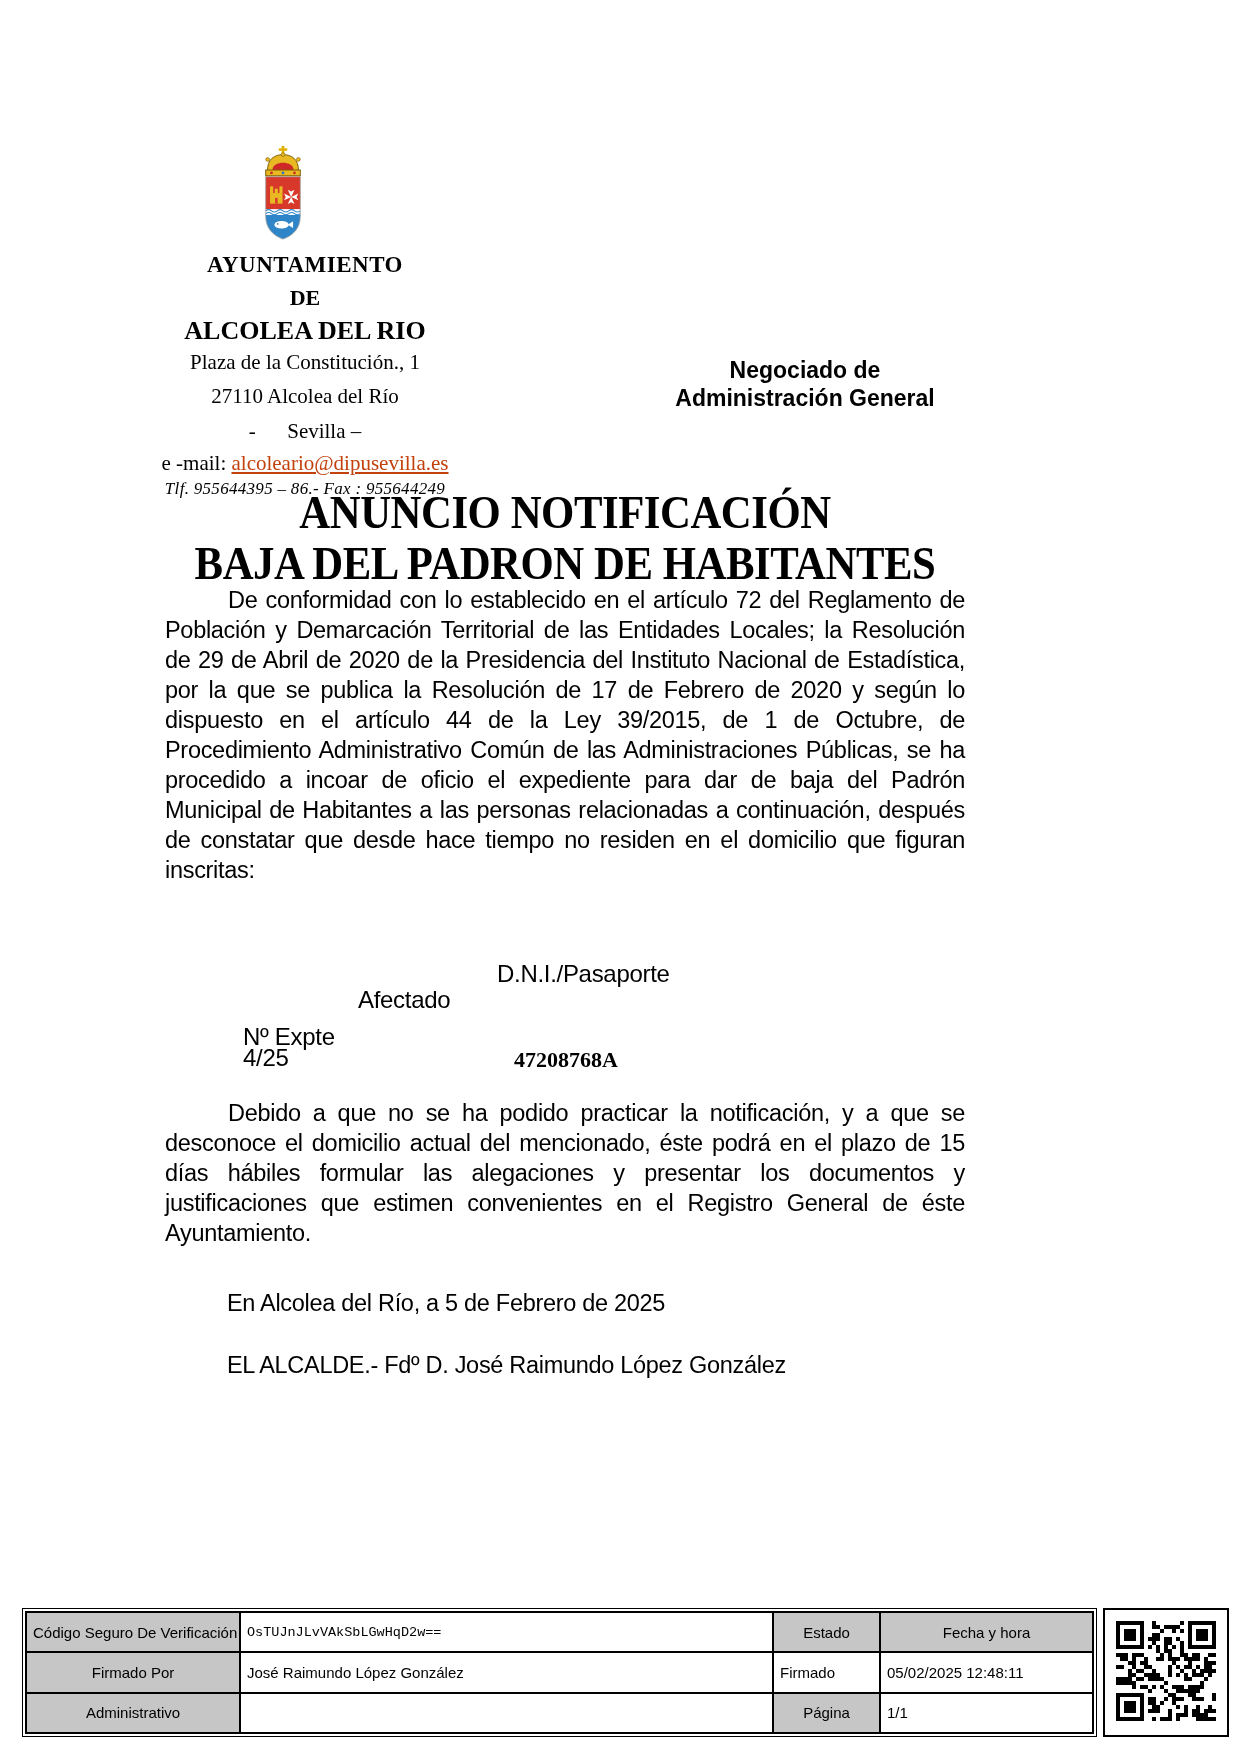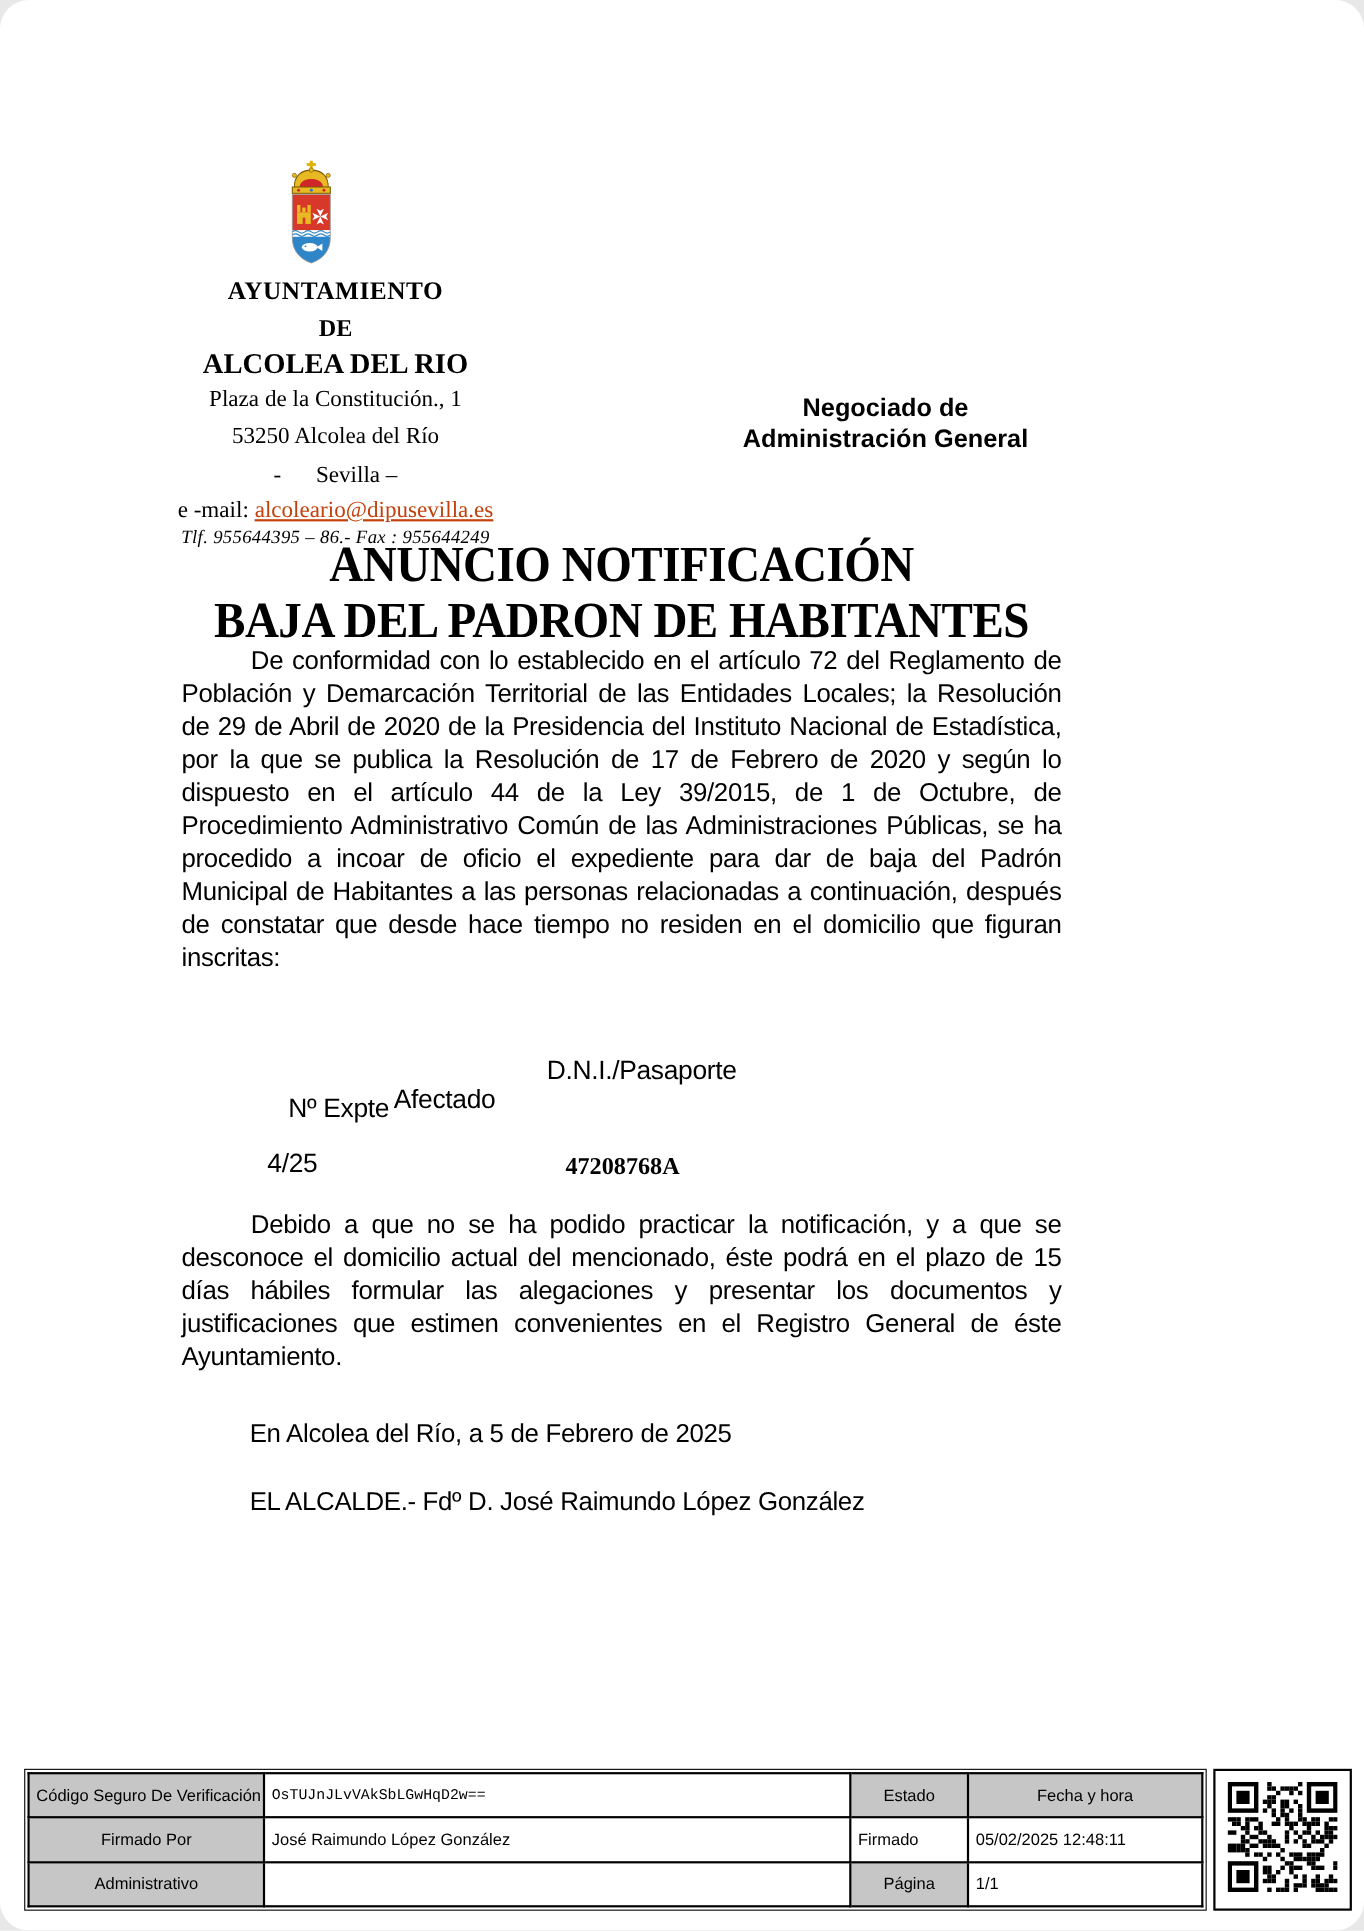--- a/index.html
+++ b/index.html
@@ -1,20 +1,19 @@
 <!DOCTYPE html>
 <html><head>
 <meta charset="utf-8">
 <style>
   html,body { margin:0; padding:0; background:#e8e8e8; }
   .page {
     position:relative; width:1240px; height:1755px; background:#ffffff;
     font-family:"Liberation Serif", serif; color:#000; overflow:hidden;
     margin:0 auto;
-    border-radius:26px;
   }
 
   
   .crest { position:absolute; left:254px; top:146px; }
 
   .org { position:absolute; left:135px; top:252px; width:340px; text-align:center; }
   .org-l1 { font-weight:bold; font-size:23px; letter-spacing:.5px; }
   .org-l2 { font-weight:bold; font-size:22px; margin-top:7px; }
   .org-l3 { font-weight:bold; font-size:26px; margin-top:5px; }
   .org-addr   { font-size:21px; margin-top:4px; }
@@ -44,21 +43,21 @@
     font-family:"Liberation Sans", sans-serif; font-size:23.5px;
     letter-spacing:-.3px; line-height:30px; text-align:justify;
   }
   #para1 { top:585px;  text-indent:63px; }
   #para2 { top:1098px; text-indent:63px; }
 
   .tbl-h, .tbl-v {
     position:absolute; font-family:"Liberation Sans", sans-serif; font-size:24px;
     letter-spacing:-.3px; white-space:nowrap;
   }
-  #h-expte    { left:243px; top:994px;margin-left:19px; }
+  #h-expte    { left:243px; top:1023px; }
   #h-afectado { left:358px; top:986px; }
   #h-dni      { left:497px; top:960px; }
   #r-expte    { left:243px; top:1044px; }
   #r-dni      { left:514px; top:1047px; font-family:"Liberation Serif", serif;
                 font-weight:bold; font-size:22px; letter-spacing:0; }
 
   .dateline, .sigline {
     position:absolute; left:227px; white-space:nowrap;
     font-family:"Liberation Sans", sans-serif; font-size:23.5px; letter-spacing:-.3px;
   }
@@ -127,21 +126,21 @@
       <circle cx="24.5" cy="81.2" r="0.9" fill="#2e86c8"></circle>
       <path d="M12 32 H48 V73 C48 86 40 93.5 30 97 C20 93.5 12 86 12 73 Z" fill="none" stroke="#999999" stroke-width="0.8"></path>
     </svg>
   </div>
 
   <div class="org">
     <div class="org-l1">AYUNTAMIENTO</div>
     <div class="org-l2">DE</div>
     <div class="org-l3">ALCOLEA DEL RIO</div>
     <div class="org-addr">Plaza de la Constitución., 1</div>
-    <div class="org-postal">53250 Alcolea del Río</div>
+    <div class="org-postal">27110 Alcolea del Río</div>
     <div class="org-prov">-      Sevilla –</div>
     <div class="org-email">
       <span>e -mail: </span><a href="#">alcoleario@dipusevilla.es</a>
     </div>
     <div class="org-phone">Tlf. 955644395 – 86.- Fax : 955644249</div>
   </div>
 
   <div class="dept">
     <div>Negociado de</div>
     <div>Administración General</div>

